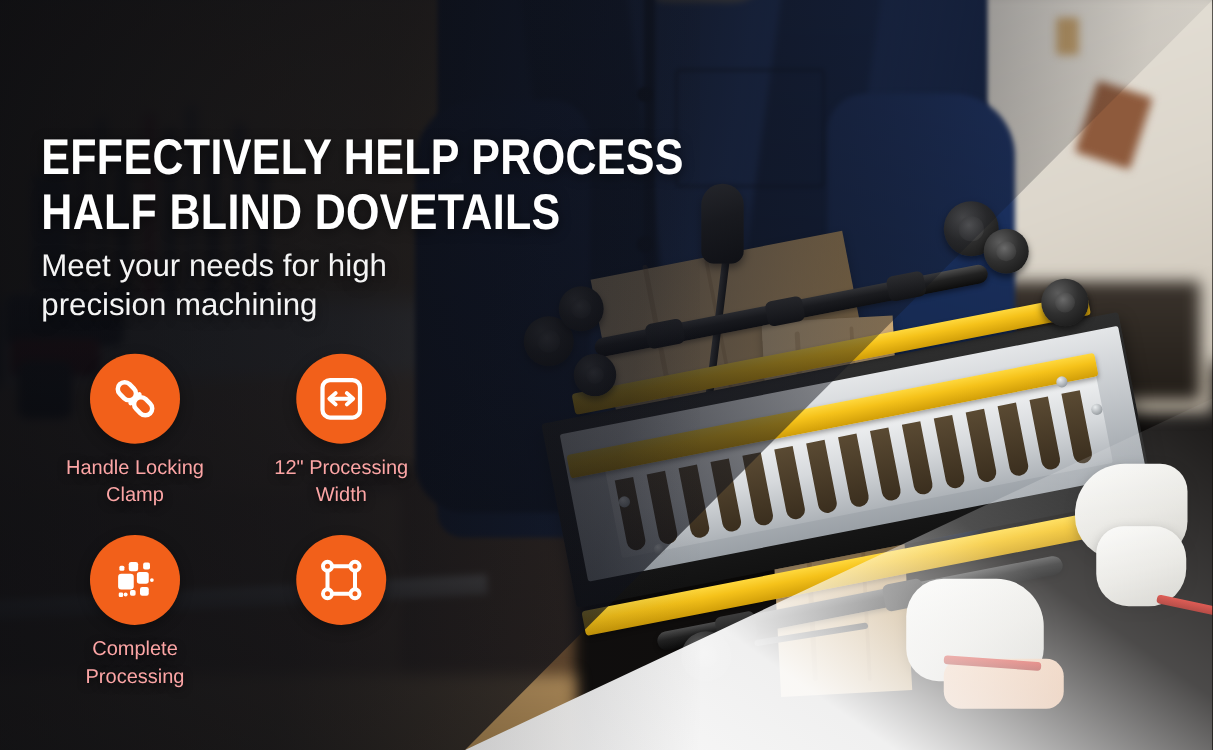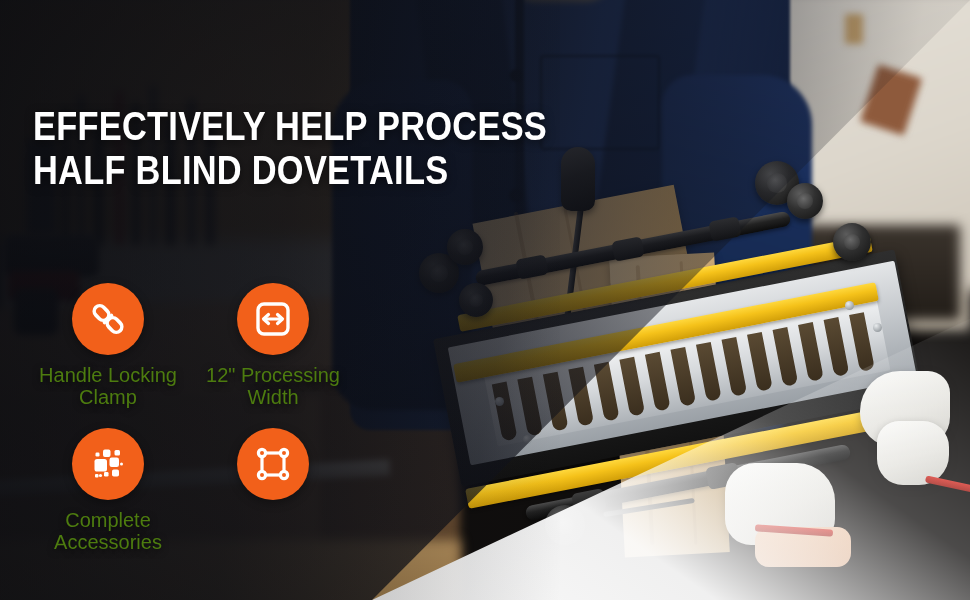--- a/index.html
+++ b/index.html
@@ -308,22 +308,22 @@
   .feature {
     position:absolute; width:160px; text-align:center;
   }
   .f-circle {
     width:72px; height:72px; border-radius:50%;
     margin:0 auto 9px auto;
     display:flex; align-items:center; justify-content:center;
     box-shadow:0 3px 10px rgba(0,0,0,.35);
   }
   .f-label {
-    color:#4d7c0f;
-    font-size:20px;
+    color:#fca5a5;
+    font-size:16px;
     line-height:22px;
     font-weight:400;
     text-shadow:0 2px 7px rgba(0,0,0,.65);
     white-space:pre-line;
   }
 </style>
 </head>
 <body>
 
 <div class="banner">
@@ -455,20 +455,22 @@
 
   <div class="studio-white"></div>
   <div class="dark-overlay"></div>
   <div class="text-scrim"></div>
 
   <div class="content">
 
     <div class="headline">EFFECTIVELY HELP PROCESS
 HALF BLIND DOVETAILS</div>
 
+    <div class="subhead">Meet your needs for high
+precision machining</div>
 
     <div class="features">
 
       <div class="feature" style="left:0px;top:0px;">
         <div class="f-circle" style="background:#F2601A;">
           <svg width="40" height="40" viewBox="0 0 40 40">
             <g fill="none" stroke="#ffffff" stroke-width="3.6" stroke-linecap="round" stroke-linejoin="round">
               <rect x="5.5" y="8.5" width="16" height="11" rx="5.5" transform="rotate(45 13.5 14)"></rect>
               <rect x="18.5" y="20.5" width="16" height="11" rx="5.5" transform="rotate(45 26.5 26)"></rect>
               <line x1="16.5" y1="23.5" x2="23.5" y2="16.5"></line>
@@ -503,21 +505,21 @@
               <rect x="7.5" y="8.5" width="4" height="4" rx="1.2"></rect>
               <rect x="24" y="25.5" width="7" height="7" rx="1.8"></rect>
               <rect x="16" y="28" width="4.5" height="4.5" rx="1.3"></rect>
               <rect x="7" y="30" width="3.5" height="3.5" rx="1"></rect>
               <circle cx="12.5" cy="31.5" r="1.6"></circle>
               <circle cx="33.5" cy="20" r="1.5"></circle>
             </g>
           </svg>
         </div>
         <div class="f-label">Complete
-Accessories</div>
+Processing</div>
       </div>
 
       <div class="feature" style="left:165px;top:145px;">
         <div class="f-circle" style="background:#F2601A;">
           <svg width="40" height="40" viewBox="0 0 40 40">
             <rect x="9" y="9" width="22" height="22" fill="none" stroke="#ffffff" stroke-width="3.2"></rect>
             <g fill="#F2601A" stroke="#ffffff" stroke-width="3.2">
               <circle cx="9" cy="9" r="3.6"></circle>
               <circle cx="31" cy="9" r="3.6"></circle>
               <circle cx="9" cy="31" r="3.6"></circle>

